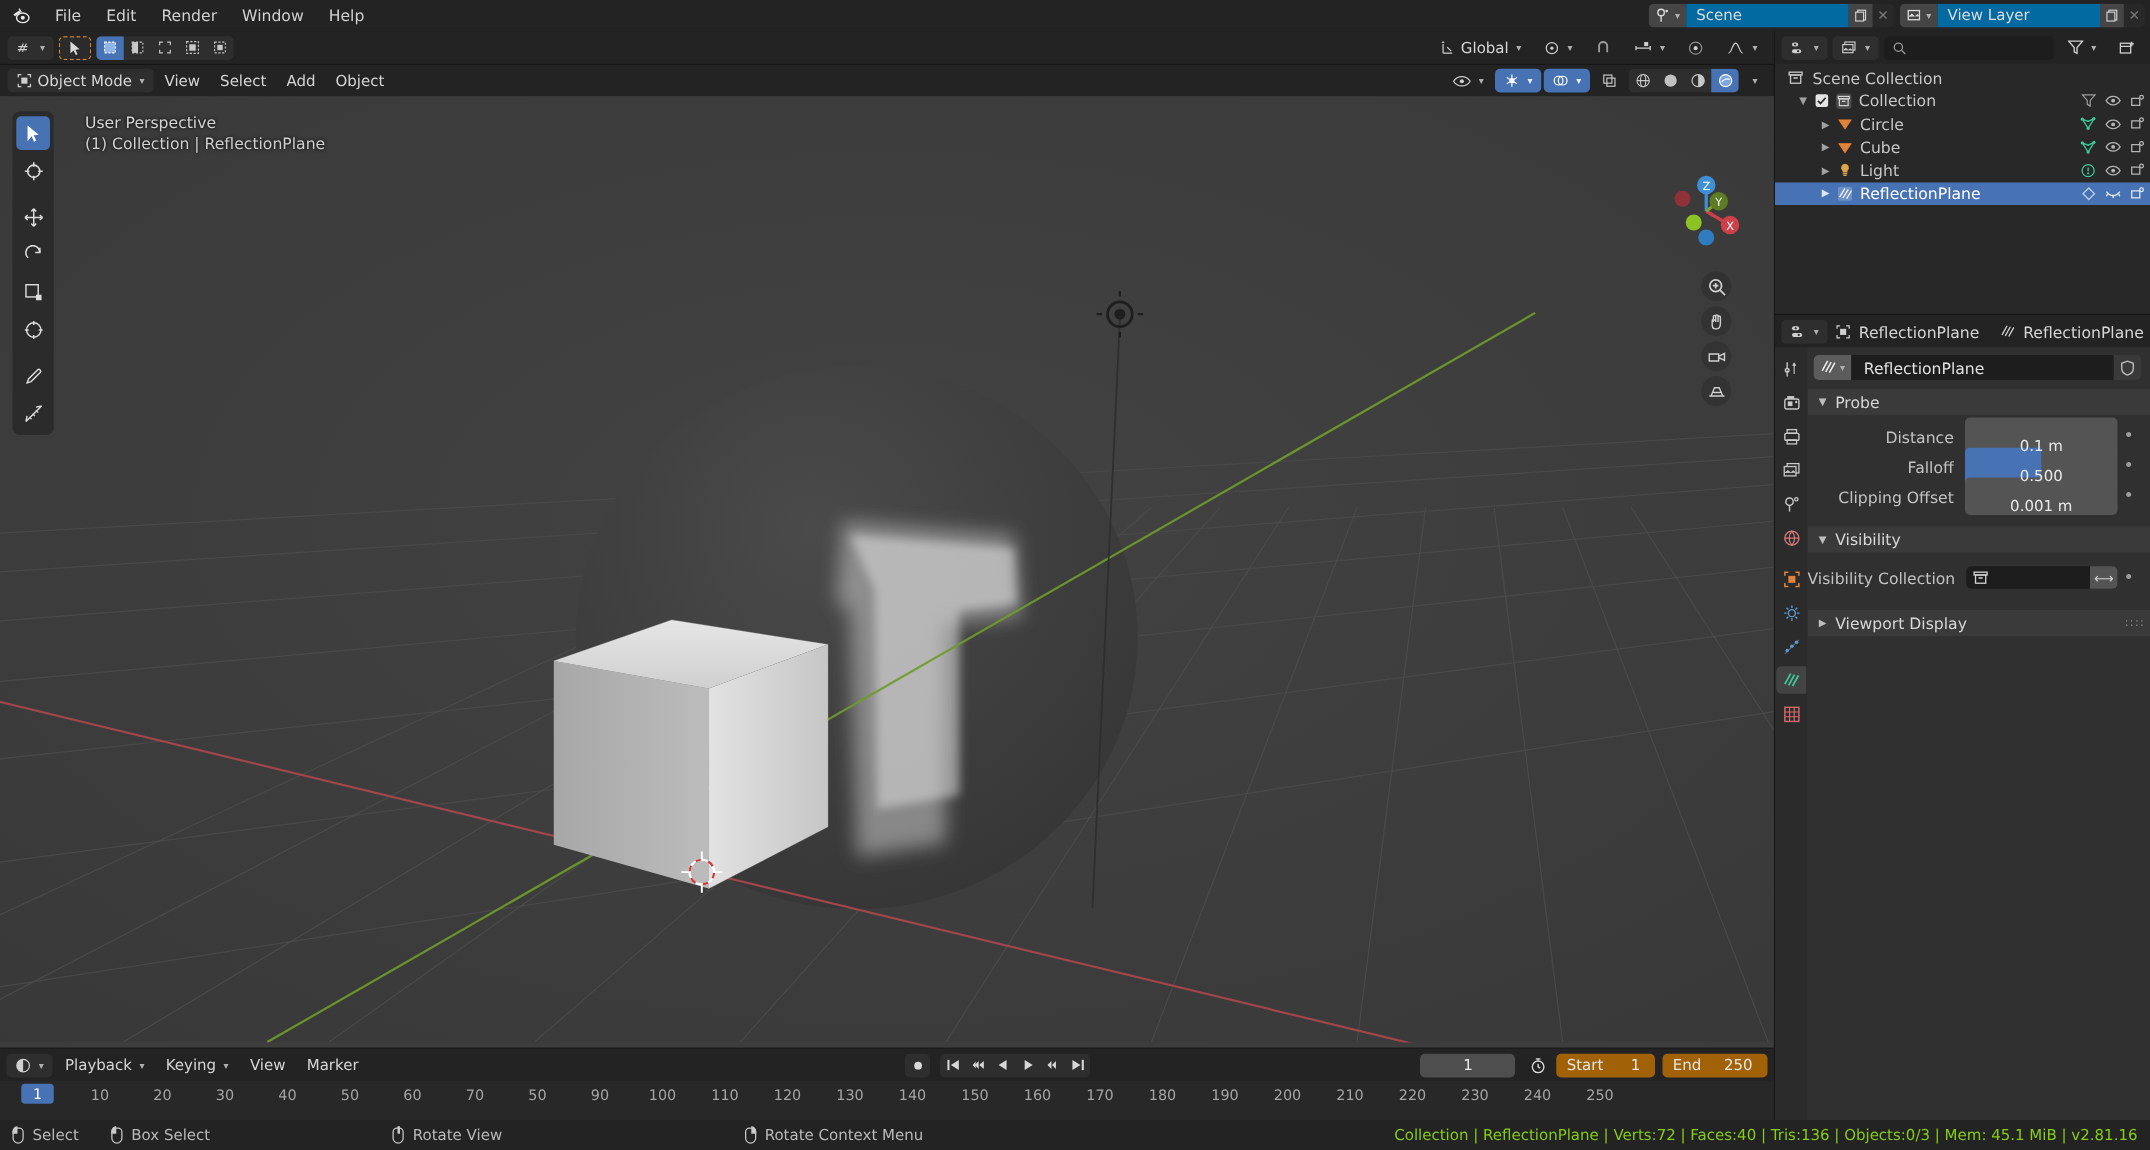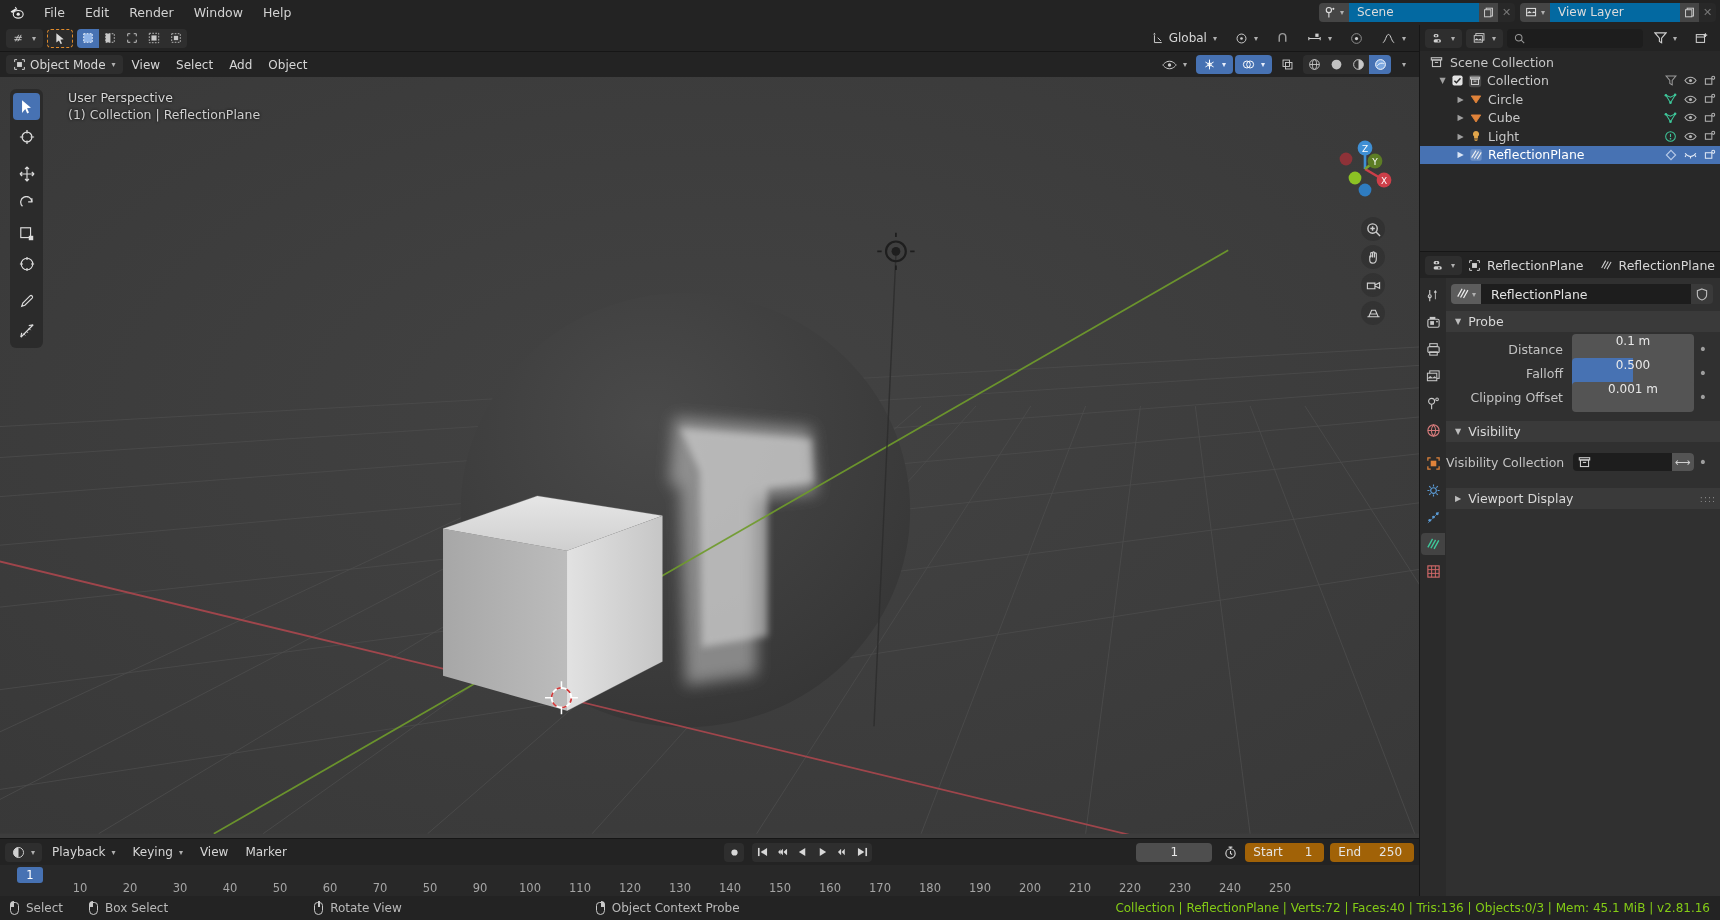--- a/index.html
+++ b/index.html
@@ -91,21 +91,21 @@
 
   
   .timeline { flex: 0 0 58px; background:#282828; border-top:1px solid #161616; display:flex; flex-direction:column; }
   .tl-header { height:26px; background:#232323; display:flex; align-items:center; padding:0 5px; gap:3px; }
   .tl-pbtn { width:20px;height:19px;display:flex;align-items:center;justify-content:center;background:#2e2e2e;color:#d8d8d8;font-size:10px;}
   .tl-pgroup { display:flex; border-radius:4px; overflow:hidden; }
   .tl-field { height:19px; background:#4e4e4e; border-radius:4px; color:#e8e8e8; font-size:12px; display:flex; align-items:center; justify-content:center; min-width:62px; }
   .tl-lbl { display:flex; align-items:center; height:19px; background:#a16207; border-radius:4px; overflow:hidden; }
   .tl-lbl span { padding:0 8px; line-height:19px; font-size:12px;}
   .tl-ruler { flex:1 1 auto; position:relative; background:#282828; }
-  .tl-tick { position:absolute; top:16px; color:#a5a5a5; font-size:11.5px; transform:translateX(-50%);text-align:center; }
+  .tl-tick { position:absolute; top:4px; color:#a5a5a5; font-size:11.5px; transform:translateX(-50%);text-align:center; }
   .tl-playhead { position:absolute; top:2px; height:16px; background:#4772b3; color:#fff; font-size:11.5px; border-radius:3px;
                  display:flex;align-items:center;justify-content:center; width:26px; }
 
   
   .outliner { flex: 0 0 226px; background:#282828; display:flex; flex-direction:column; border-left:1px solid #161616; }
   .ol-header { height:26px; background:#232323; display:flex; align-items:center; padding:0 5px; gap:4px; }
   .ol-search { flex:1 1 auto; height:19px; background:#1d1d1d; border-radius:4px; display:flex; align-items:center; padding:0 7px; gap:5px; color:#6e6e6e; }
   .ol-body { flex:1 1 auto; overflow:hidden; padding-top:2px; position:relative; }
   .ol-row { height:18.5px; display:flex; align-items:center; font-size:12.5px; color:#c8c8c8; padding-right:4px; position:relative; }
   .ol-row.sel { background:#4772b3; color:#fff; }
@@ -127,21 +127,21 @@
   .pr-idicon { width:30px;height:20px;background:#5c5c5c;border-radius:4px 0 0 4px; display:flex;align-items:center;justify-content:center;}
   .pr-idname { flex:1 1 auto; height:20px; background:#1d1d1d; color:#e2e2e2; font-size:12.5px; display:flex; align-items:center; padding-left:10px;}
   .pr-idshield { width:22px;height:20px;background:#3a3a3a;border-radius:0 4px 4px 0;display:flex;align-items:center;justify-content:center;color:#bdbdbd;}
   .panel-hd { height:21px; display:flex; align-items:center; gap:7px; padding-left:9px; background:#3a3a3a; color:#d8d8d8; font-size:12.5px; margin:2px 0 0 0;}
   .panel-hd .tri { font-size:8px; color:#bdbdbd; }
   .panel-hd.collapsed { background:#3a3a3a; }
   .panel-body { padding: 7px 8px 8px 0; }
   .prop-row { display:flex; align-items:center; height:20px; margin-bottom:4px; }
   .prop-label { flex: 0 0 126px; text-align:right; padding-right:9px; color:#c3c3c3; font-size:12.5px; white-space:nowrap;}
   .prop-field { flex: 1 1 auto; height:30px; background:#545454; border-radius:4px; position:relative; overflow:hidden;
-                display:flex; align-items:flex-start; justify-content:center; font-size:12px; color:#e9e9e9;}
+                display:flex; align-items:flex-end; justify-content:center; font-size:12px; color:#e9e9e9;}
   .prop-field .fill { position:absolute; left:0; top:0; bottom:0; background:#4772b3; }
   .prop-field .val { position:relative; z-index:2; }
   .prop-dot { flex: 0 0 18px; display:flex; align-items:center; justify-content:center; color:#9e9e9e; font-size:14px;}
   .coll-field { flex:1 1 auto; height:18px; background:#1d1d1d; border-radius:4px; display:flex; align-items:center; padding-left:5px;}
   .coll-arrowbtn { width:22px; height:18px; background:#545454; border-radius:0 4px 4px 0; margin-left:auto; display:flex;align-items:center;justify-content:center;color:#d0d0d0;font-size:11px;}
   .dots { margin-left:auto; color:#8a8a8a; font-size:9px; letter-spacing:1px; padding-right:4px;}
 
   
   .statusbar { flex:0 0 24px; background:#232323; display:flex; align-items:center; padding:0 10px; font-size:12px; color:#b9b9b9; }
   .sb-item { display:flex; align-items:center; gap:7px; margin-right:26px; }
@@ -1094,17 +1094,17 @@
     <div class="sb-item">
       <span class="mouse-ic l"></span>
       <span>Box Select</span>
     </div>
     <div class="sb-item" style="margin-left:120px;">
       <span class="mouse-ic m"></span>
       <span>Rotate View</span>
     </div>
     <div class="sb-item" style="margin-left:168px;">
       <span class="mouse-ic r"></span>
-      <span>Object Context Probe</span>
+      <span>Rotate Context Menu</span>
     </div>
     <div class="sb-right">Collection | ReflectionPlane | Verts:72 | Faces:40 | Tris:136 | Objects:0/3 | Mem: 45.1 MiB | v2.81.16</div>
   </div>
 </div>
 
 </body></html>

